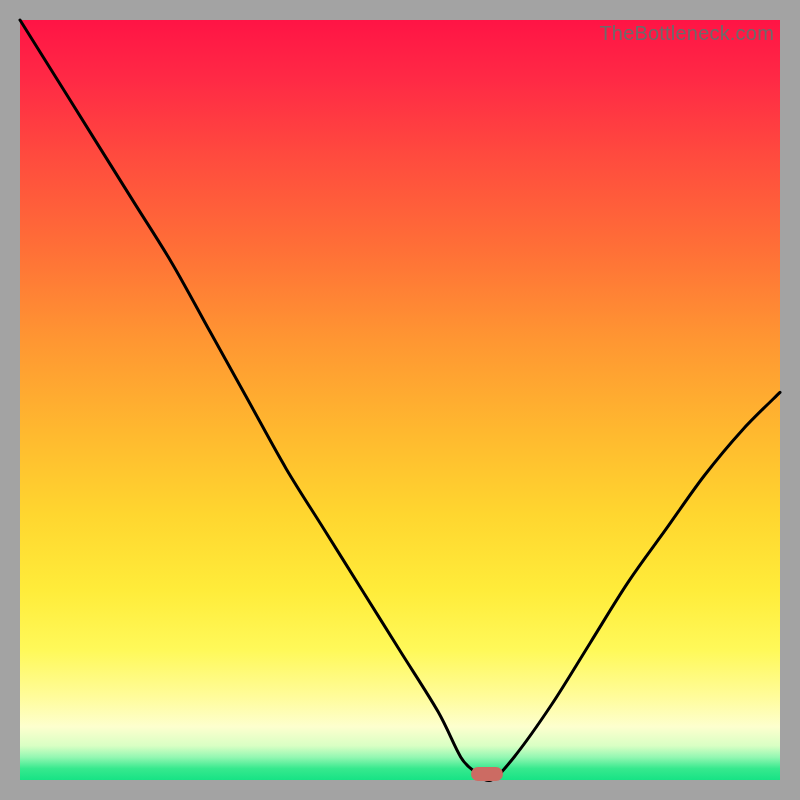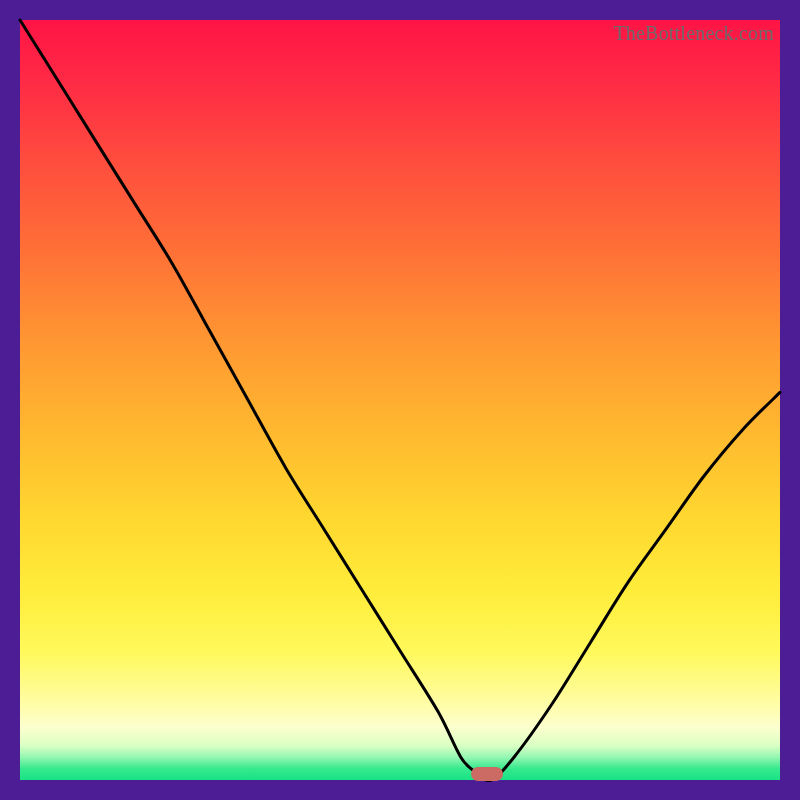--- a/index.html
+++ b/index.html
@@ -8,22 +8,21 @@
     width: 800px;
     height: 800px;
     background: #000;
     overflow: hidden;
     font-family: Arial, Helvetica, sans-serif;
   }
   .frame {
     position: relative;
     width: 800px;
     height: 800px;
-    background: #4c1d95;
-    font-family: Liberation Serif, serif;
+    background: #a3a3a3;
   }
   .plot {
     position: absolute;
     left: 20px;
     top: 20px;
     width: 760px;
     height: 760px;
     
     background: linear-gradient(
       to bottom,

